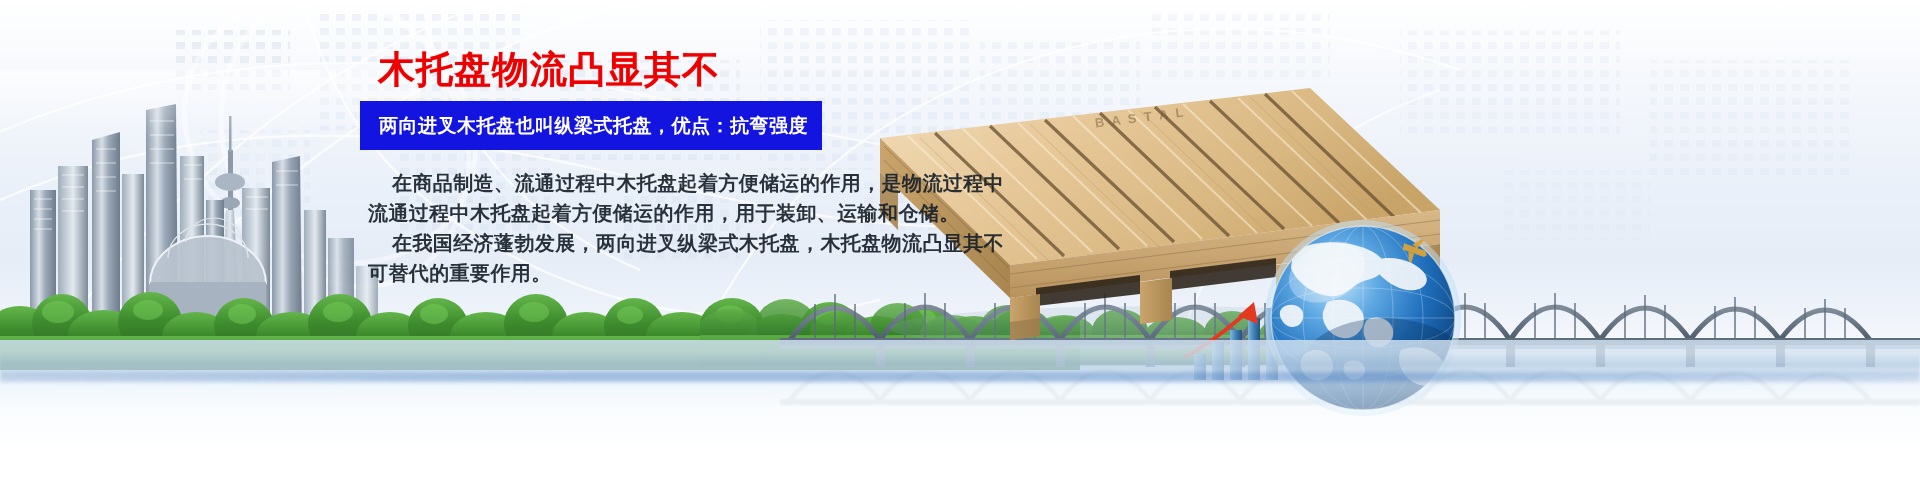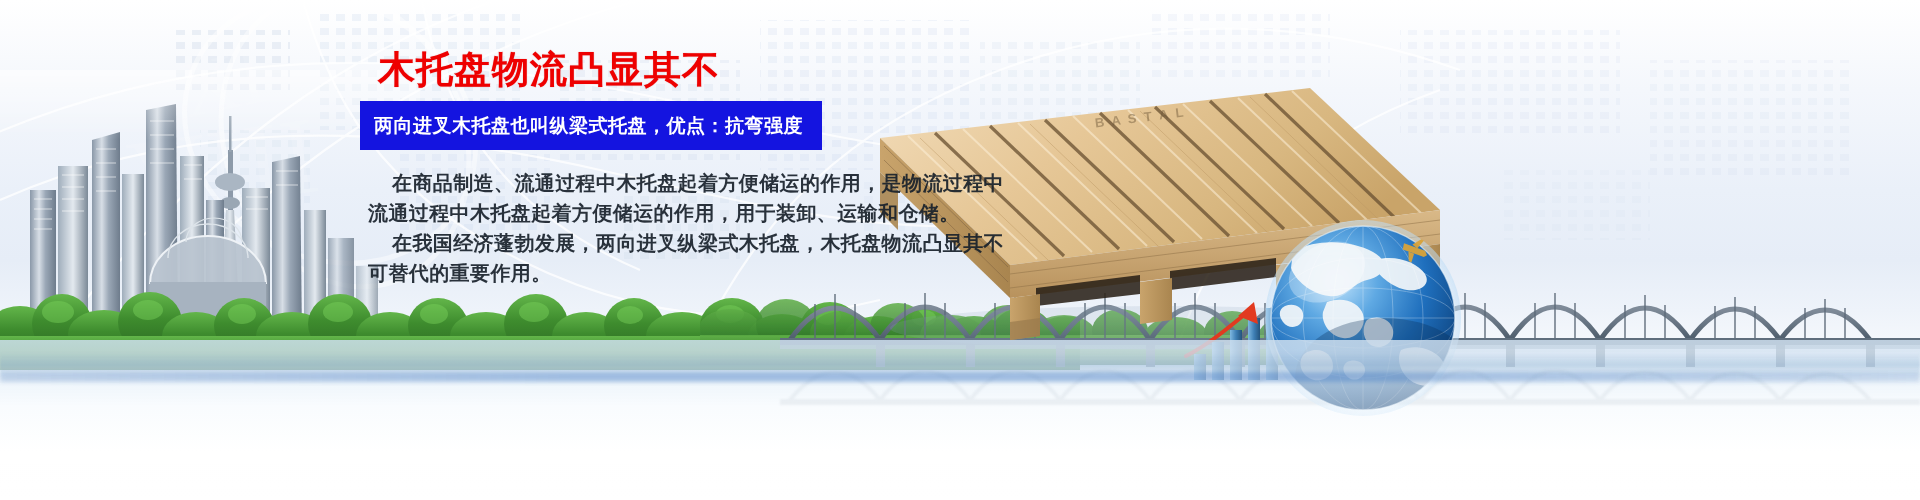--- a/index.html
+++ b/index.html
@@ -98,20 +98,21 @@
     width:462px;
   }
   .hl-line {
     font-family:"DejaVu Sans", sans-serif;
     color:#ffffff;
     font-size:19px;
     font-weight:bold;
     line-height:30px;
     letter-spacing:.5px;
     white-space:nowrap;
+    text-align:right;
   }
 
   #body-copy { margin-top:18px; padding-left:8px; }
   .body-line {
     font-family:"DejaVu Sans", sans-serif;
     color:#18212b;
     font-size:20px;
     font-weight:bold;
     line-height:30px;
     letter-spacing:.4px;

